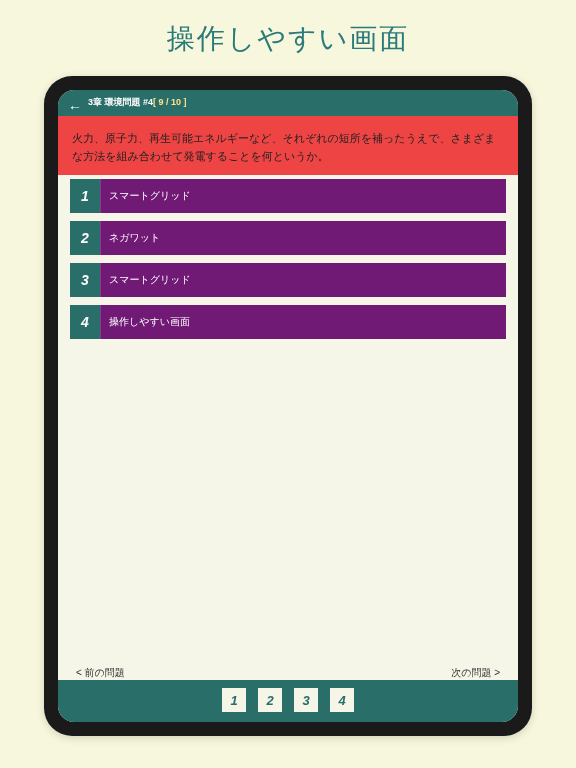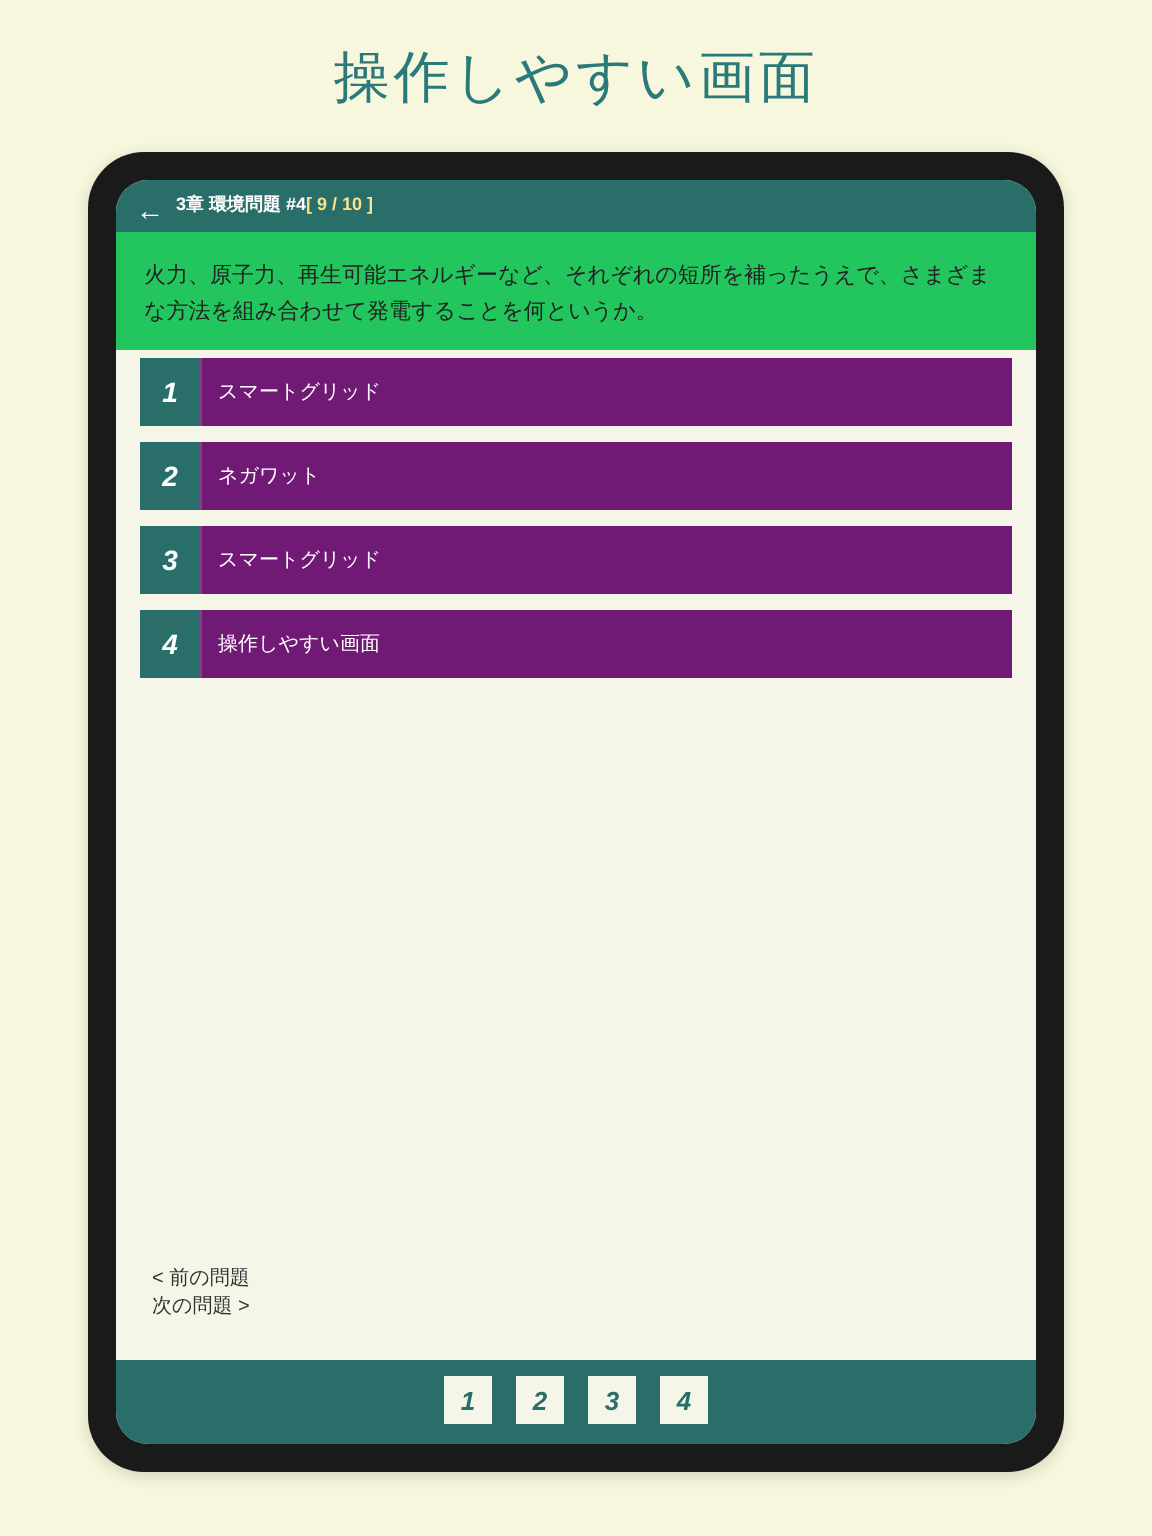--- a/index.html
+++ b/index.html
@@ -54,21 +54,21 @@
   }
   .header-text {
     display: flex;
     flex-direction: row;
     font-size: 9px;
     line-height: 12px;
     font-weight: 700;
   }
   .header-text .counter { color: #ffe08a; }
   .question-area {
-    background: #22c55e;
+    background: #ef4444;
     padding: 14px 14px 10px;
   }
   .question-text {
     font-size: 11px;
     line-height: 1.6;
     color: #222;
   }
   .options {
     padding: 4px 12px 0;
   }
@@ -96,24 +96,23 @@
     font-size: 10px;
     padding: 10px 10px 10px 8px;
     border-left: 1px solid rgba(255,255,255,0.15);
     display: flex;
     align-items: center;
   }
   .spacer { flex: 1; }
   .nav-row {
     display: flex;
     justify-content: space-between;
-    padding: 6px 18px 20px;
+    padding: 6px 18px 0;
     font-size: 10px;
     color: #333;
-    flex-direction: column;
   }
   .nav-btn { cursor: pointer; }
   .bottom-bar {
     background: #2a6e6a;
     padding: 8px 0 10px;
     display: flex;
     justify-content: center;
     gap: 12px;
   }
   .bottom-num {

